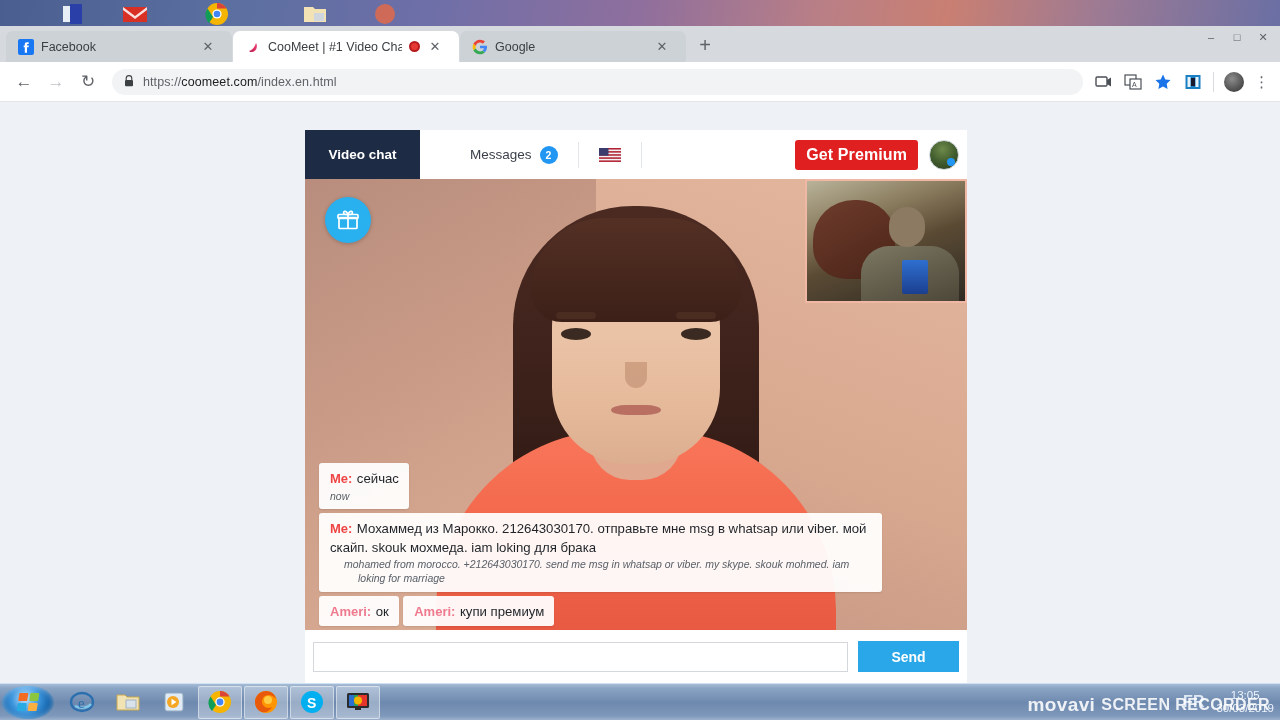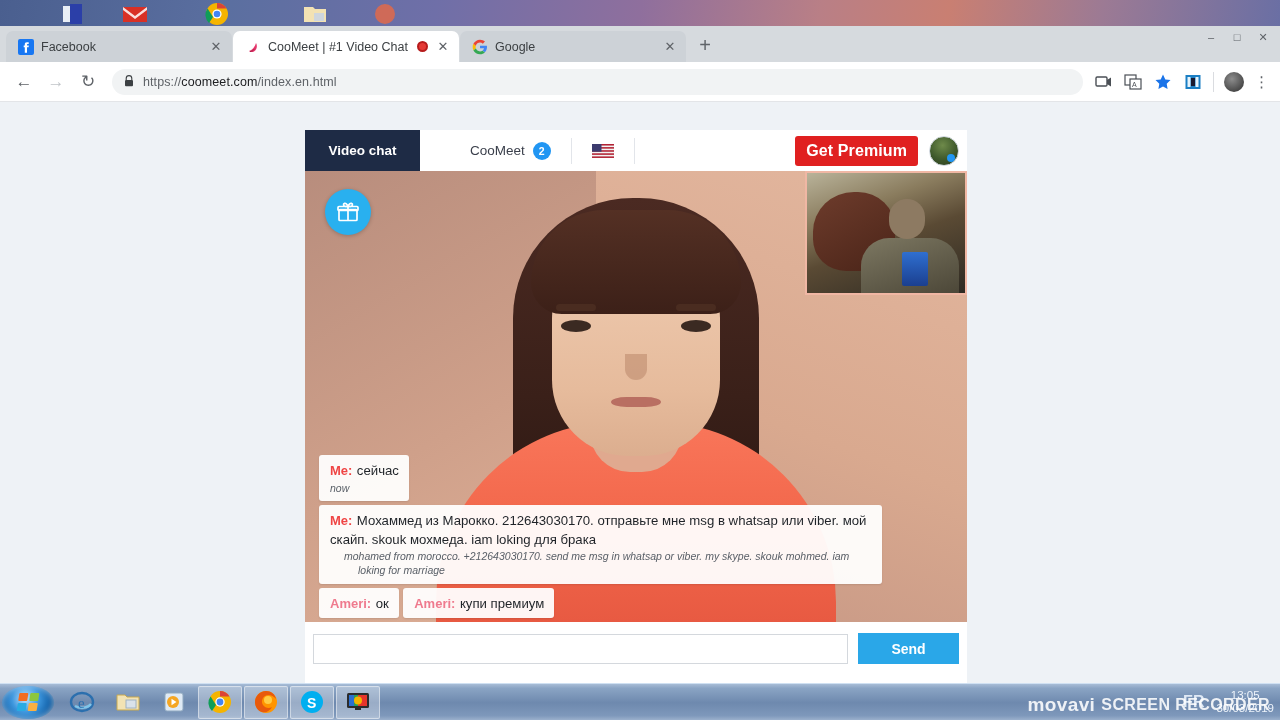--- a/index.html
+++ b/index.html
@@ -26,21 +26,21 @@
     background: #ffffff;
   }
   
   .tabstrip {
     position: relative; height: 36px; background: #d6dade;
     display: flex; align-items: flex-end; padding-left: 6px;
   }
   .tab {
     position: relative; height: 31px; width: 226px;
     display: flex; align-items: center; gap: 7px;
-    padding: 0 8px 0 12px; font-size: 12.5px; color: #3c4043;
+    padding: 0 16px 0 12px; font-size: 12.5px; color: #3c4043;
     border-top-left-radius: 7px; border-top-right-radius: 7px;
     background: #cdd2d7; margin-right: 1px;
   }
   .tab.active { background: #ffffff; }
   .tab .favicon { width: 16px; height: 16px; flex: 0 0 16px; position: relative; }
   .tab .tab-title {
     flex: 1 1 auto; white-space: nowrap; overflow: hidden;
     text-overflow: clip; font-size: 12.5px;
   }
   .tab .rec-dot {
@@ -95,21 +95,21 @@
   
   .viewport {
     position: relative; height: 581px; background: #eef2f6; overflow: hidden;
   }
 
   
   .app {
     position: absolute; left: 305px; top: 28px; width: 662px; height: 553px;
     background: #ffffff;
   }
-  .app-header { display: flex; height: 41px; }
+  .app-header { display: flex; height: 49px; }
   .brand {
     width: 115px; background: #1e2b45; color: #fff;
     display: flex; align-items: center; justify-content: center;
     font-size: 13.5px; font-weight: bold;
   }
   .hdr-right {
     flex: 1 1 auto; background: #fff; display: flex; align-items: center;
     padding: 0 8px 0 0; position: relative;
   }
   .msgs {
@@ -413,21 +413,21 @@
 
   <div class="viewport">
 
     <div class="app">
 
       <div class="app-header">
         <div class="brand">Video chat</div>
         <div class="hdr-right">
 
           <div class="msgs">
-            <span>CooMeet</span>
+            <span>Messages</span>
             <span class="badge">2</span>
           </div>
 
           <span class="hdr-sep"></span>
 
           <span class="flag">
             <svg width="22" height="14" viewBox="0 0 22 14">
               <rect width="22" height="14" fill="#f2f2f2"></rect>
               <g fill="#b22234">
                 <rect y="0" width="22" height="1.55"></rect>

